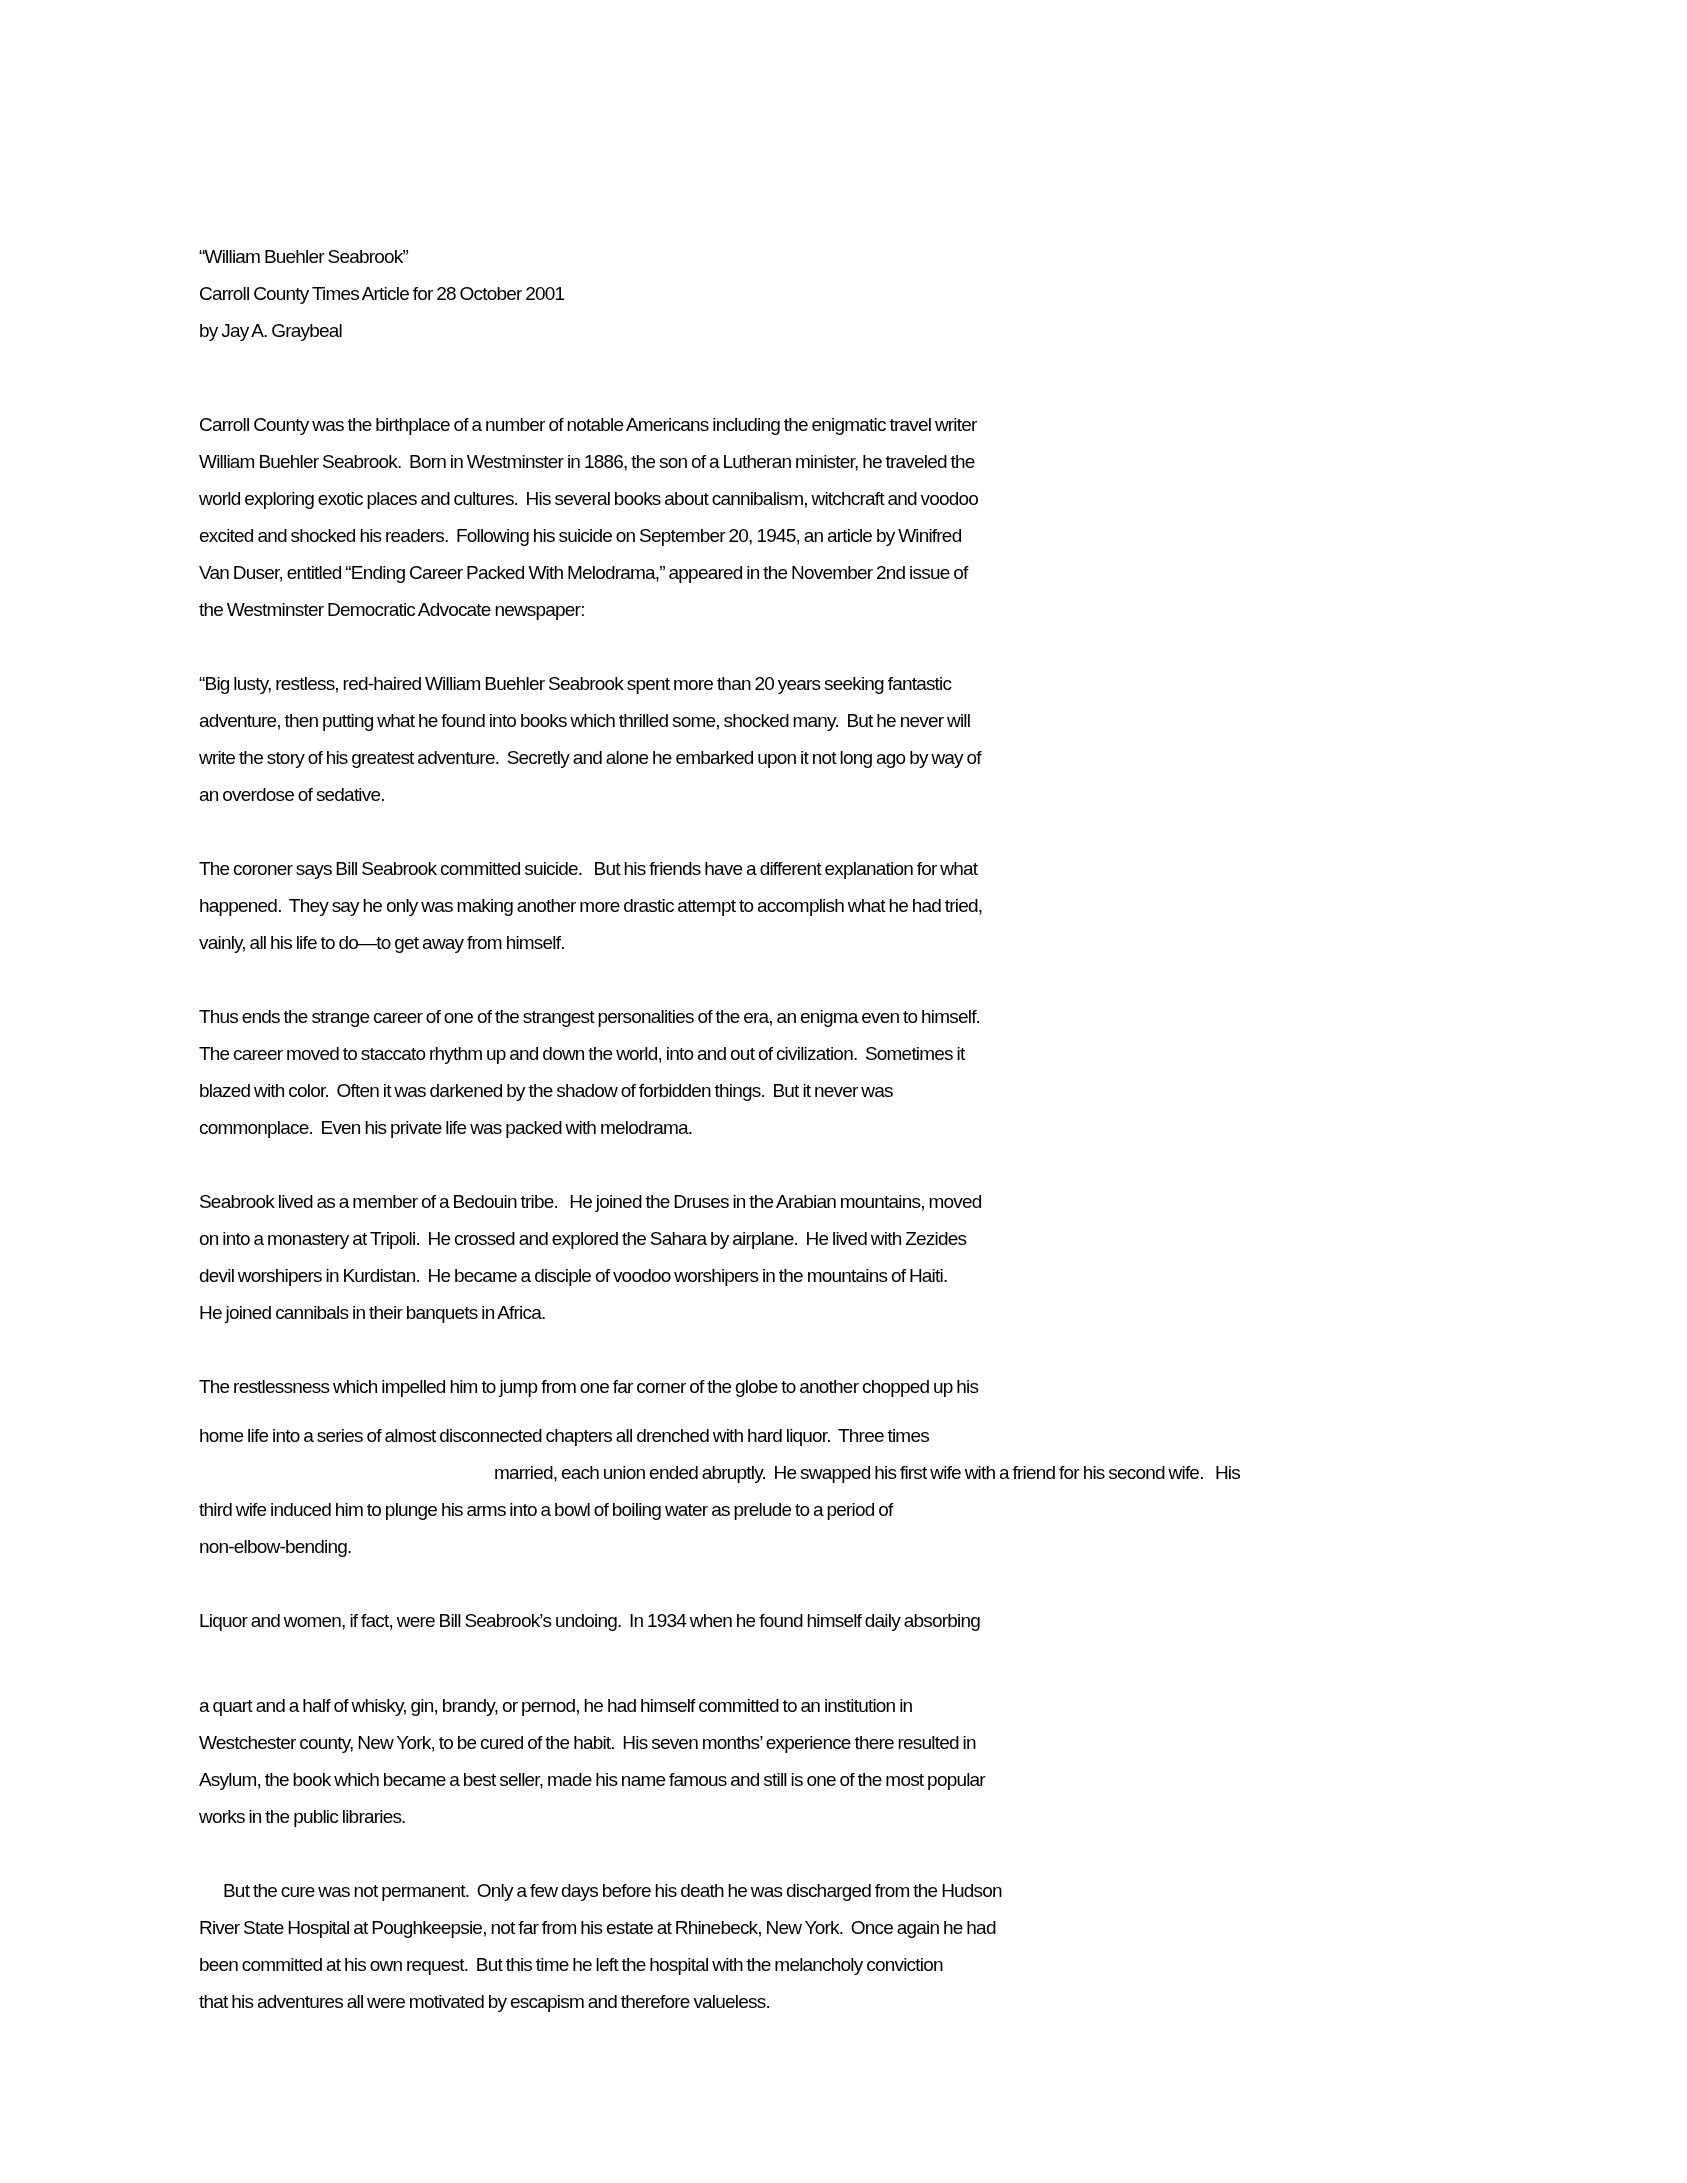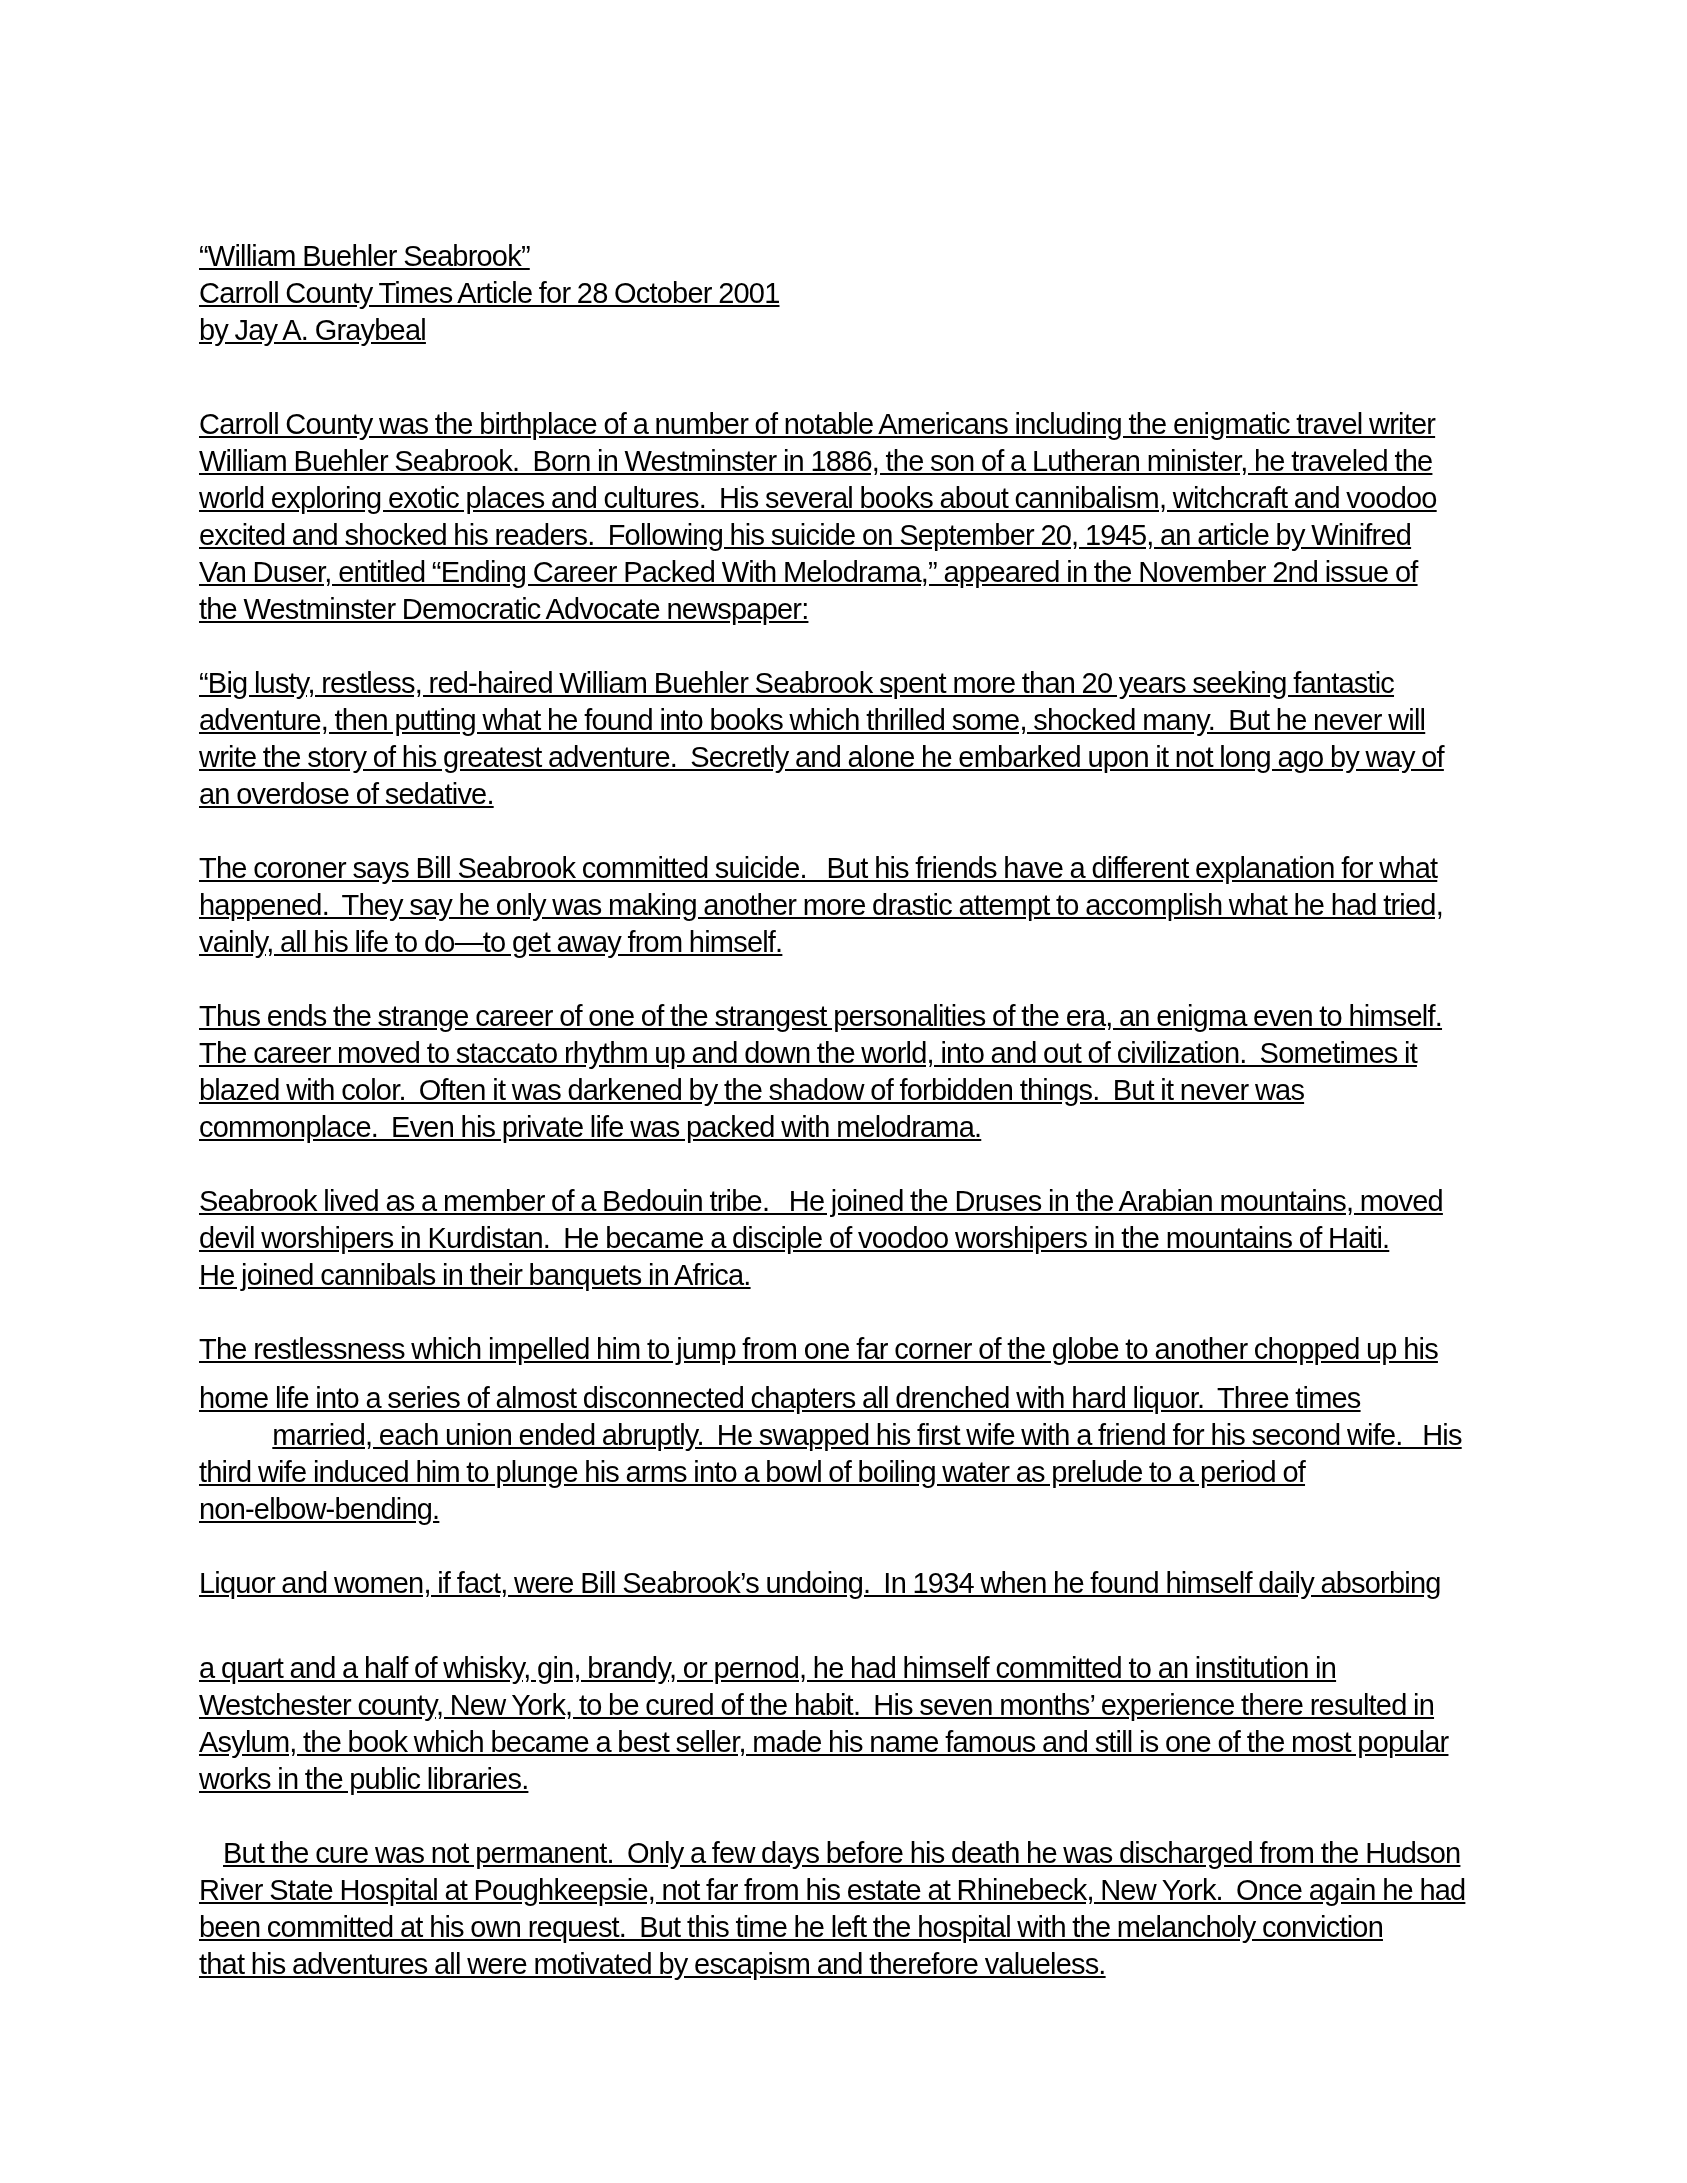--- a/index.html
+++ b/index.html
@@ -17,26 +17,25 @@
     }
     .page {
       position: absolute;
       left: 199px;
       top: 238px;
       width: 1336px;
     }
     .line {
       display: block;
       white-space: pre;
-      font-size: 29px;
+      font-size: 19px;
       line-height: 37px;
       letter-spacing: -0.8px;
       word-spacing: -0.7px;
       height: 37px;
-      text-decoration: underline;
     }
     .block { margin: 0; padding: 0; }
     .spacer { height: 37px; }
   </style>
 </head>
 <body>
 
 <div class="page">
   <div class="block">
     <span class="line" style="display: block;">“William Buehler Seabrook”</span>
@@ -73,20 +72,21 @@
   <div class="block">
     <span class="line" style="display: block;">Thus ends the strange career of one of the strangest personalities of the era, an enigma even to himself.</span>
     <span class="line" style="display: block;">The career moved to staccato rhythm up and down the world, into and out of civilization.  Sometimes it</span>
     <span class="line" style="display: block;">blazed with color.  Often it was darkened by the shadow of forbidden things.  But it never was</span>
     <span class="line" style="display: block;">commonplace.  Even his private life was packed with melodrama.</span>
   </div>
   <div class="spacer"></div>
 
   <div class="block">
     <span class="line" style="display: block;">Seabrook lived as a member of a Bedouin tribe.   He joined the Druses in the Arabian mountains, moved</span>
+    <span class="line" style="display: block;">on into a monastery at Tripoli.  He crossed and explored the Sahara by airplane.  He lived with Zezides</span>
     <span class="line" style="display: block;">devil worshipers in Kurdistan.  He became a disciple of voodoo worshipers in the mountains of Haiti.</span>
     <span class="line" style="display: block;">He joined cannibals in their banquets in Africa.</span>
   </div>
   <div class="spacer"></div>
 
   <div class="block">
     <span class="line" style="display: block;">The restlessness which impelled him to jump from one far corner of the globe to another chopped up his</span>
     <span class="line" style="display: block; margin-top: 12px;">home life into a series of almost disconnected chapters all drenched with hard liquor.  Three times</span>
     <span class="line" style="display: block; text-align: center;">married, each union ended abruptly.  He swapped his first wife with a friend for his second wife.   His</span>
     <span class="line" style="display: block;">third wife induced him to plunge his arms into a bowl of boiling water as prelude to a period of</span>

